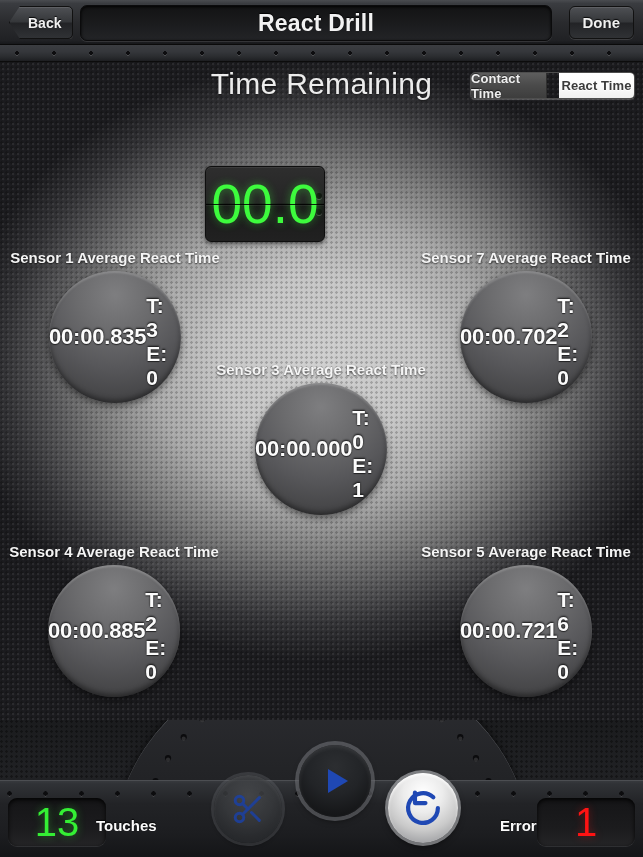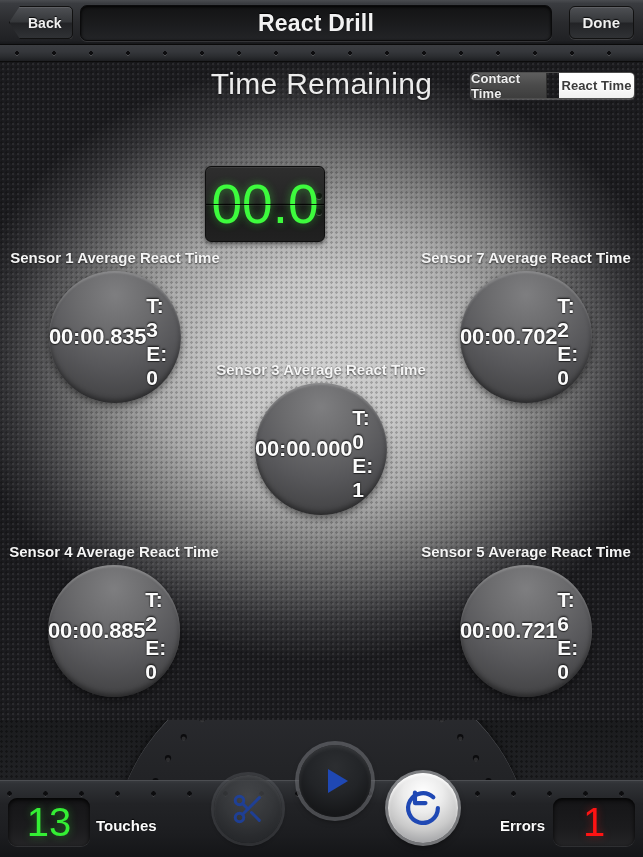--- a/index.html
+++ b/index.html
@@ -347,21 +347,21 @@
     position: absolute;
     bottom: 11px;
     height: 48px;
     min-width: 78px;
     border-radius: 9px;
     background: linear-gradient(to bottom, #151517 0%, #1b1b1d 60%, #242426 100%);
     box-shadow: inset 0 2px 4px rgba(0,0,0,0.9), 0 1px 0 rgba(255,255,255,0.10);
     display: flex;
     align-items: center;
     justify-content: center;
-    padding: 0 2px;
+    padding: 0 10px;
   }
   .counter-box .num { font-size: 40px; font-weight: 300; line-height: 1; }
   .counter-box.touches { left: 8px; }
   .counter-box.touches .num { color: #34ef34; text-shadow: 0 0 8px rgba(52,239,52,0.40); }
   .counter-box.errors { right: 8px; }
   .counter-box.errors .num { color: #ff1313; text-shadow: 0 0 8px rgba(255,19,19,0.40); }
 
   .tb-label {
     position: absolute;
     bottom: 23px;

